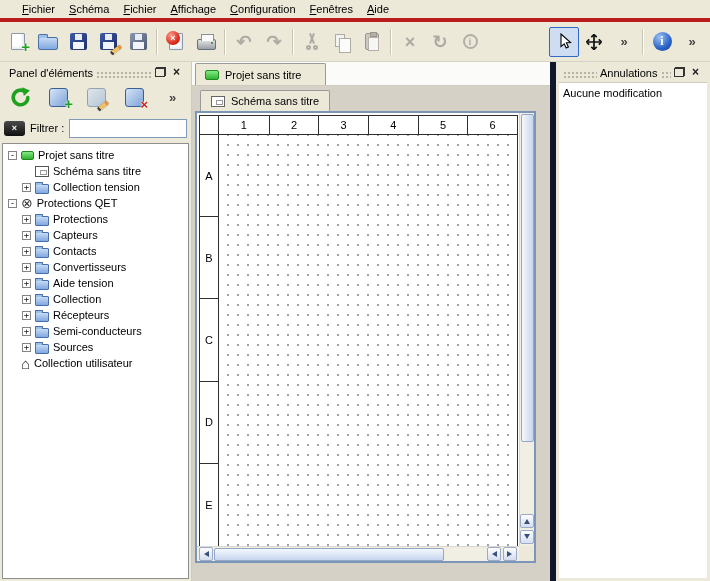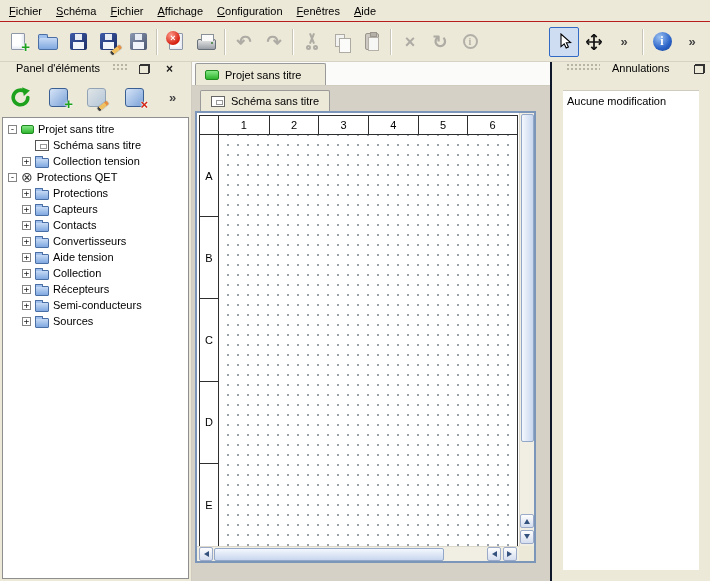--- a/index.html
+++ b/index.html
@@ -1,21 +1,21 @@
 <!DOCTYPE html>
 <html><head>
 <meta charset="utf-8">
 <style>
   *{box-sizing:border-box;margin:0;padding:0}
   html,body{width:710px;height:581px;overflow:hidden}
   body{font-family:"Liberation Sans",sans-serif;font-size:11px;color:#000;background:#ece9d8}
   .window{width:710px;height:581px;display:flex;flex-direction:column;background:#ece9d8;outline:1px solid #9a9a9a}
 
   
-  .menubar{height:22px;display:flex;align-items:center;padding-left:2px;border-bottom:1px solid #b91c1c}
+  .menubar{height:22px;display:flex;padding-left:15px;border-bottom:4px solid #b91c1c}
   .menu-item{display:inline-block;padding:3px 7px;cursor:default}
   .menu-item::first-letter{text-decoration:underline}
 
   
   .toolbar{height:40px;display:flex;align-items:center;padding:0 3px;border-bottom:1px solid #d6d2c4;background:#ece9d8}
   .tbtn{width:30px;height:30px;flex:none;display:flex;align-items:center;justify-content:center;position:relative;border:1px solid transparent;border-radius:2px;cursor:default}
   .tbtn.active{border:1px solid #316ac5;background:#cfddf3}
   .tsep{flex:none;width:2px;height:26px;margin:0 3px;border-left:1px solid #c9c5b6;border-right:1px solid #fff}
   .tspacer{flex:1}
   .glyph{font-size:18px;line-height:1;font-weight:bold;color:#3c3c3c}
@@ -57,22 +57,22 @@
   .ic-elem{position:relative;width:19px;height:19px;border:1px solid #3a5f93;border-radius:3px;background:linear-gradient(135deg,#d6e4f7,#7ca3d8)}
   .ic-elem.dim{opacity:.5}
   .ic-clear{width:21px;height:15px;flex:none;background:linear-gradient(#4a4a4a,#101010);border-radius:3px;color:#fff;display:flex;align-items:center;justify-content:center;font-size:9px;font-weight:bold}
   .ic-clear::before{content:"\00d7"}
 
   
   .main{flex:1;display:flex;min-height:0}
 
   
   .left-dock{width:192px;flex:none;display:flex;flex-direction:column;border-right:1px solid #cfcbbf}
-  .right-dock{width:160px;flex:none;display:flex;flex-direction:column;border-left:2px solid #0f172a}
-  .dock-header{height:17px;flex:none;display:flex;align-items:flex-start;gap:10px;padding:0 14px}
+  .right-dock{width:160px;flex:none;display:flex;flex-direction:column;border-left:6px solid #0f172a}
+  .dock-header{height:17px;flex:none;display:flex;align-items:flex-end;gap:1px;padding:0 7px}
   .dock-title{white-space:nowrap;padding:0 2px}
   .dock-grip{flex:1;height:9px;background-image:radial-gradient(#b7b3a5 1px,transparent 1.2px);background-size:4px 4px;background-position:0 1px}
   .dock-grip.fixed{flex:none;width:34px}
   .dock-btn{width:15px;height:14px;flex:none;display:flex;align-items:center;justify-content:center;cursor:default}
   .ic-float{position:relative;width:11px;height:10px}
   .ic-float::after{content:"";position:absolute;right:0;top:0;width:8px;height:7px;border:1px solid #333}
   .ic-float::before{content:"";position:absolute;left:0;bottom:0;width:8px;height:7px;border:1px solid #333;background:#ece9d8;z-index:1}
   .ic-x::before{content:"\00d7";font-size:12px;font-weight:bold;color:#1a1a1a;line-height:1}
 
   
@@ -131,21 +131,21 @@
   .sspace-v{flex:1}.sspace-h{flex:1}
   .sbtn{width:14px;height:14px;flex:none;display:flex;align-items:center;justify-content:center;background:linear-gradient(#fdfdfd,#d5deef);border:1px solid #9aaac8;border-radius:2px;margin:1px}
   .arr{width:0;height:0;border:3px solid transparent}
   .arr.up{border-bottom:5px solid #35527e;margin-top:-2px}
   .arr.down{border-top:5px solid #35527e;margin-bottom:-2px}
   .arr.left{border-right:5px solid #35527e;margin-left:-2px}
   .arr.right{border-left:5px solid #35527e;margin-right:-2px}
   .scorner{background:#ece9d8}
 
   
-  .undo-view{flex:1;margin:11px;border-top:1px solid #cfcbbf;background:#fff;padding:4px 4px}
+  .undo-view{flex:1;margin:3px;border-top:1px solid #cfcbbf;background:#fff;padding:4px 4px}
 </style>
 </head>
 <body>
 
 <div class="window">
 
   <div class="menubar">
     <div class="menu-item">Fichier</div>
     <div class="menu-item">Schéma</div>
     <div class="menu-item">Fichier</div>
@@ -271,20 +271,25 @@
         <div class="pbtn">
           <span class="ic-elem">
               <span class="badge badge-x"></span>
             </span>
         </div>
         <div class="pbtn last">
           <span class="glyph sm">»</span>
         </div>
       </div>
 
+      <div class="filter-row">
+        <span class="ic-clear"></span>
+        <span class="filter-label">Filtrer :</span>
+        <input class="filter-input" type="text" value="" style="">
+      </div>
 
       <div class="tree">
         <div class="tree-row">
           <span class="exp">-</span>
           <span class="ti ti-project"></span>
           <span class="tlabel">Projet sans titre</span>
         </div>
         <div class="tree-row lvl1">
           <span class="exp none"></span>
           <span class="ti ti-schema"></span>
@@ -337,20 +342,25 @@
         </div>
         <div class="tree-row lvl1">
           <span class="exp">+</span>
           <span class="ti ti-folder"></span>
           <span class="tlabel">Semi-conducteurs</span>
         </div>
         <div class="tree-row lvl1">
           <span class="exp">+</span>
           <span class="ti ti-folder"></span>
           <span class="tlabel">Sources</span>
+        </div>
+        <div class="tree-row">
+          <span class="exp none"></span>
+          <span class="ti ti-home"></span>
+          <span class="tlabel">Collection utilisateur</span>
         </div>
       </div>
     </div>
 
     <div class="center">
       <div class="mdi-tabbar">
         <div class="mdi-tab">
           <span class="tab-project-icon"></span>
           <span>Projet sans titre</span>
         </div>

